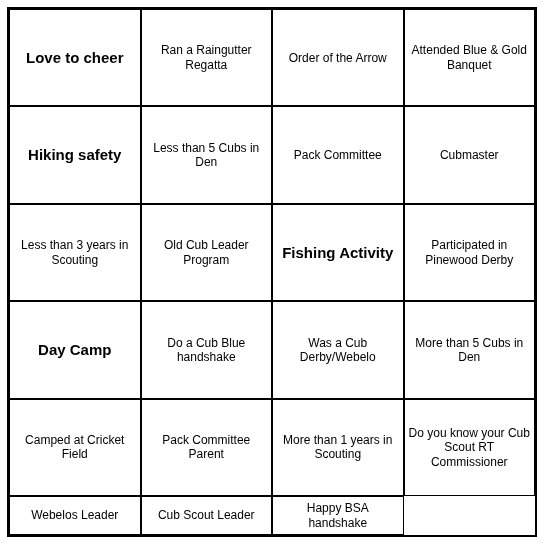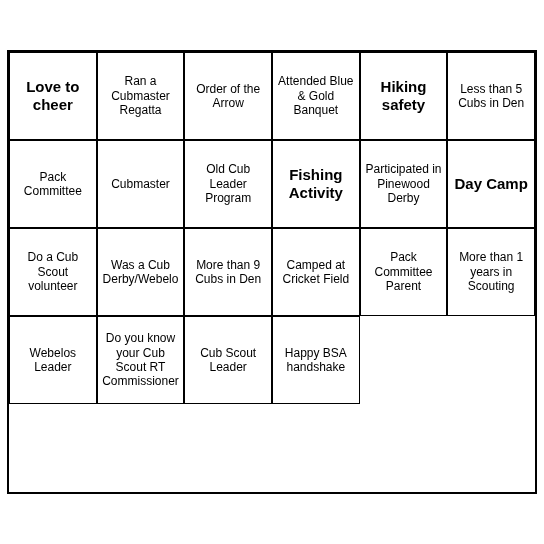--- a/index.html
+++ b/index.html
@@ -13,24 +13,24 @@
       height: 544px;
       background: #fff;
       display: flex;
       align-items: center;
       justify-content: center;
       font-family: Arial, sans-serif;
     }
 
     .bingo-board {
       width: 530px;
-      height: 444px;
+      height: 530px;
       border: 2px solid #000;
       display: grid;
-      grid-template-columns: repeat(6, 1fr);
+      grid-template-columns: repeat(4, 1fr);
       grid-template-rows: repeat(5, 1fr);
     }
 
     .bingo-cell {
       border: 1.5px solid #000;
       display: flex;
       align-items: center;
       justify-content: center;
       text-align: center;
       padding: 4px;
@@ -42,34 +42,35 @@
     .bingo-cell.medium-large {
       font-size: 15px;
       font-weight: bold;
     }
   </style>
 </head>
 <body>
 
 <div class="bingo-board">
 <div class="bingo-cell medium-large">Love to cheer</div>
-    <div class="bingo-cell">Ran a Cubmaster Regatta</div>
+    <div class="bingo-cell">Ran a Raingutter Regatta</div>
     <div class="bingo-cell">Order of the Arrow</div>
     <div class="bingo-cell">Attended Blue &amp; Gold Banquet</div>
     <div class="bingo-cell medium-large">Hiking safety</div>
     <div class="bingo-cell">Less than 5 Cubs in Den</div>
     <div class="bingo-cell">Pack Committee</div>
     <div class="bingo-cell">Cubmaster</div>
+    <div class="bingo-cell">Less than 3 years in Scouting</div>
     <div class="bingo-cell">Old Cub Leader Program</div>
     <div class="bingo-cell medium-large">Fishing Activity</div>
     <div class="bingo-cell">Participated in Pinewood Derby</div>
     <div class="bingo-cell medium-large">Day Camp</div>
-    <div class="bingo-cell">Do a Cub Scout volunteer</div>
+    <div class="bingo-cell">Do a Cub Blue handshake</div>
     <div class="bingo-cell">Was a Cub Derby/Webelo</div>
-    <div class="bingo-cell">More than 9 Cubs in Den</div>
+    <div class="bingo-cell">More than 5 Cubs in Den</div>
     <div class="bingo-cell">Camped at Cricket Field</div>
     <div class="bingo-cell">Pack Committee Parent</div>
     <div class="bingo-cell">More than 1 years in Scouting</div>
+    <div class="bingo-cell">Do you know your Cub Scout RT Commissioner</div>
     <div class="bingo-cell">Webelos Leader</div>
-    <div class="bingo-cell">Do you know your Cub Scout RT Commissioner</div>
     <div class="bingo-cell">Cub Scout Leader</div>
     <div class="bingo-cell">Happy BSA handshake</div>
   </div>
 
 </body></html>

